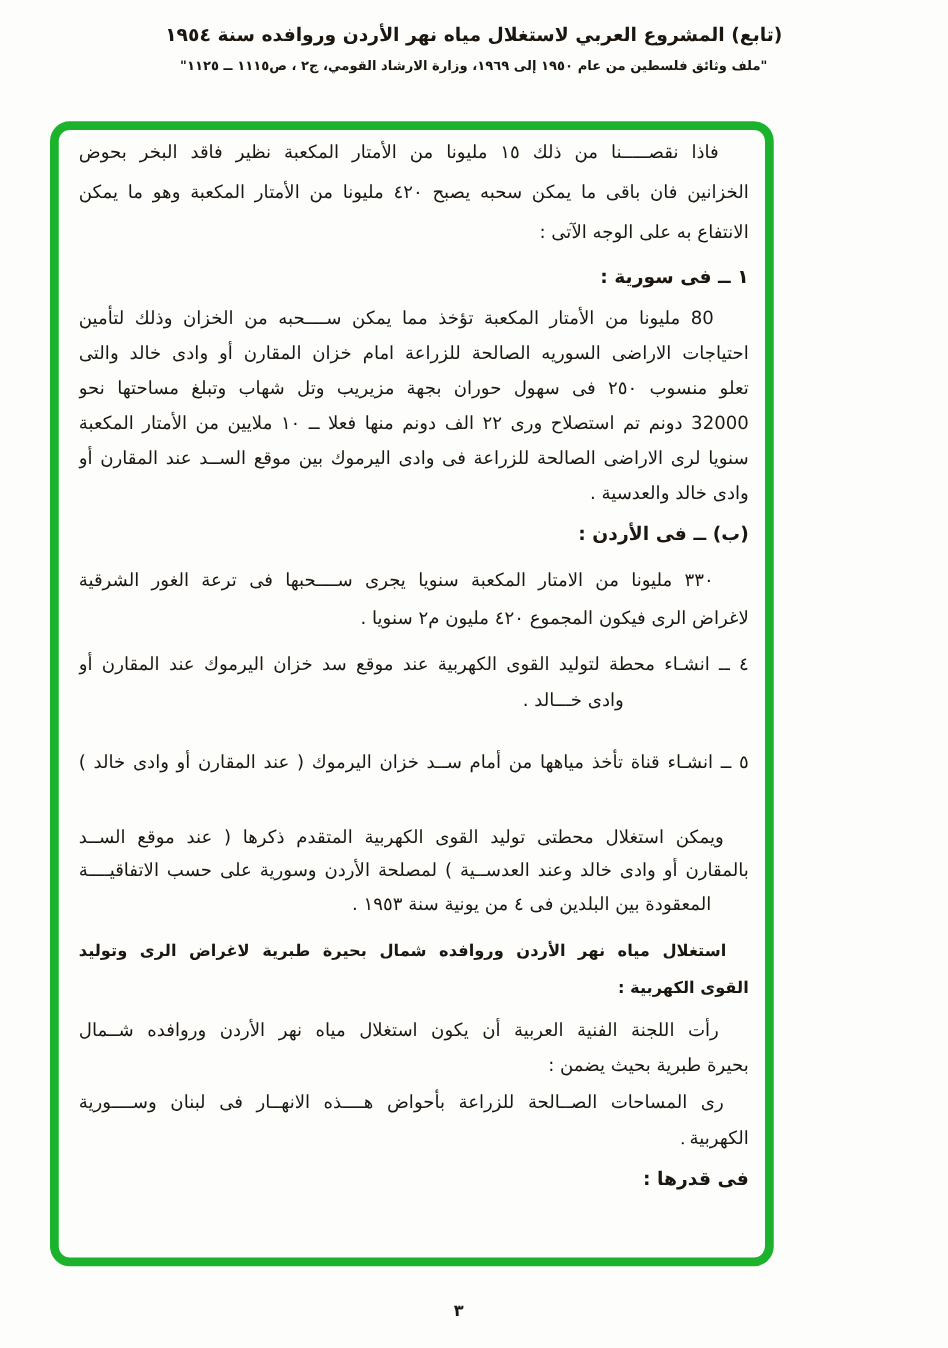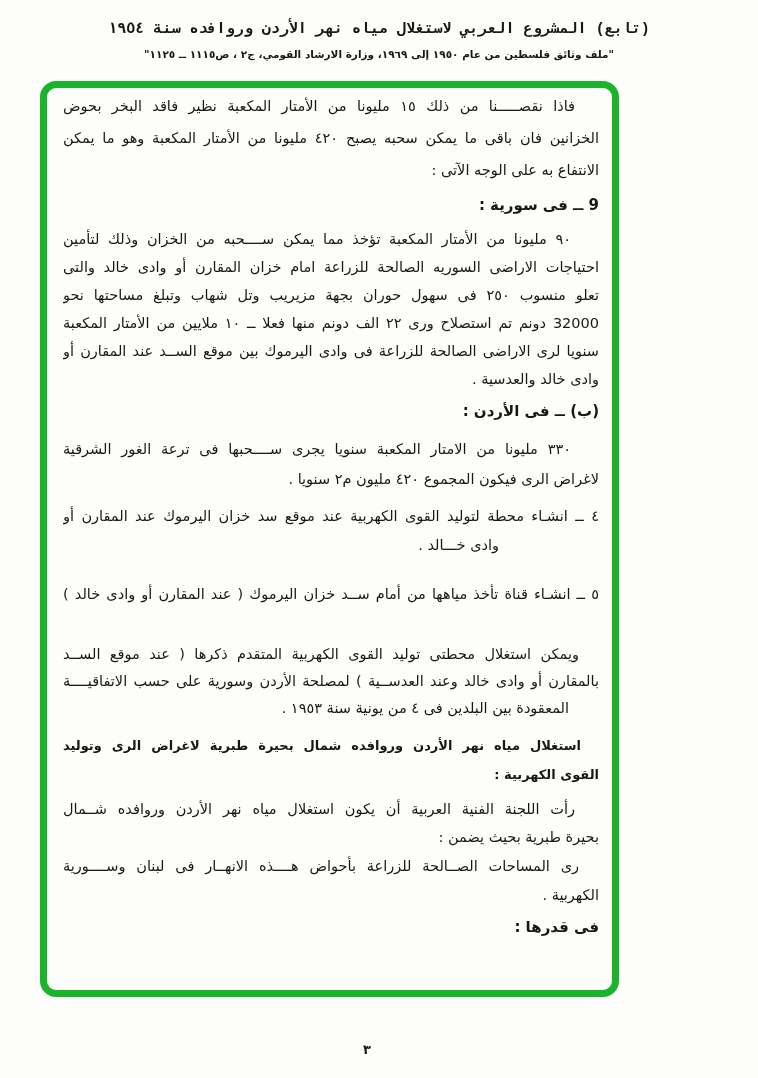--- a/index.html
+++ b/index.html
@@ -2,44 +2,44 @@
 <html lang="ar"><head>
 <meta charset="utf-8">
 <style>
   html,body{margin:0;padding:0;}
   body{
     width:758px;height:1078px;position:relative;overflow:hidden;
     background:#fdfdfb;color:#1b1710;
     font-family:"DejaVu Sans",sans-serif;
   }
   .header{position:absolute;top:19px;left:0;width:758px;text-align:center;direction:rtl;}
-  .h-l1{font-size:15px;font-weight:bold;font-family:Liberation Mono, monospace;}
+  .h-l1{font-size:15px;font-weight:bold;}
   .h-l2{font-size:10.5px;font-weight:bold;margin-top:10px;}
   .frame{
-    position:absolute;left:40px;top:81px;width:579px;height:916px;
+    position:absolute;left:40px;top:97px;width:579px;height:916px;
     box-sizing:border-box;border:7px solid #1cb32c;border-radius:16px;
     padding:2px 13px 0 16px;direction:rtl;overflow:hidden;
   }
   .ln{font-size:14.5px;text-align:justify;text-align-last:justify;overflow:hidden;}
   .ln.s{text-align:right;text-align-last:right;}
   .i18{padding-right:18px;}.i20{padding-right:20px;}.i24{padding-right:24px;}
   .i28{padding-right:28px;}.i30{padding-right:30px;}.i40{padding-right:40px;}
   .i100{padding-right:100px;}
   .hd{font-weight:bold;font-size:15px;height:22px;text-align:right;text-align-last:right;}
   .b-intro .ln{line-height:32px;}          .b-intro{margin-bottom:10px;}
   .h-a{margin-bottom:7px;}
   .b-syria .ln{line-height:28px;}          .b-syria{margin-bottom:9px;}
   .h-b{margin-bottom:10px;}
   .b-jordan .ln{line-height:30px;}         .b-jordan{margin-bottom:8px;}
   .b-item4 .ln{line-height:29px;}          .b-item4{margin-bottom:20px;}
   .b-item5 .ln{line-height:29px;}          .b-item5{margin-bottom:5px;}
   .b-power .ln{line-height:27px;}          .b-power{margin-bottom:9px;margin-top:32px;}
   .b-north .ln{line-height:29px;font-weight:bold;font-size:13px;} .b-north{margin-bottom:6px;}
   .b-comm .ln{line-height:28px;}           .b-comm{margin-bottom:1px;}
-  .b-irr .ln{line-height:29px;}            .b-irr{margin-bottom:8px;}
+  .b-irr .ln{line-height:29px;}            .b-irr{margin-bottom:8px;font-family:Liberation Serif, serif;}
   .h-leb{margin-bottom:9px;}
   .b-leb .ln{line-height:30px;}
   .page-num{position:absolute;top:1042px;left:355px;width:24px;text-align:center;
     font-size:13px;font-weight:bold;direction:rtl;}
 </style>
 </head>
 <body>
 
 <div class="header">
   <div class="h-l1">(تابع) المشروع العربي لاستغلال مياه نهر الأردن وروافده سنة ١٩٥٤</div>
@@ -47,24 +47,24 @@
 </div>
 
 <div class="frame" style="border-color: rgb(28, 179, 44);">
 
   <div class="block b-intro">
     <div class="ln i24">فاذا نقصـــــنا من ذلك ١٥ مليونا من الأمتار المكعبة نظير فاقد البخر بحوض</div>
     <div class="ln">الخزانين فان باقى ما يمكن سحبه يصبح ٤٢٠ مليونا من الأمتار المكعبة وهو ما يمكن</div>
     <div class="ln s">الانتفاع به على الوجه الآتى :</div>
   </div>
 
-  <div class="hd h-a">9 ــ فى سورية :</div>
+  <div class="hd h-a">١ ــ فى سورية :</div>
 
   <div class="block b-syria">
-    <div class="ln i28">٩٠ مليونا من الأمتار المكعبة تؤخذ مما يمكن ســــحبه من الخزان وذلك لتأمين</div>
+    <div class="ln i28">80 مليونا من الأمتار المكعبة تؤخذ مما يمكن ســــحبه من الخزان وذلك لتأمين</div>
     <div class="ln">احتياجات الاراضى السوريه الصالحة للزراعة امام خزان المقارن أو وادى خالد والتى</div>
     <div class="ln">تعلو منسوب ٢٥٠ فى سهول حوران بجهة مزيريب وتل شهاب وتبلغ مساحتها نحو</div>
     <div class="ln">32000 دونم تم استصلاح ورى ٢٢ الف دونم منها فعلا ــ ١٠ ملايين من الأمتار المكعبة</div>
     <div class="ln">سنويا لرى الاراضى الصالحة للزراعة فى وادى اليرموك بين موقع الســد عند المقارن أو</div>
     <div class="ln s">وادى خالد والعدسية .</div>
   </div>
 
   <div class="hd h-b">(ب) ــ فى الأردن :</div>
 
   <div class="block b-jordan">

